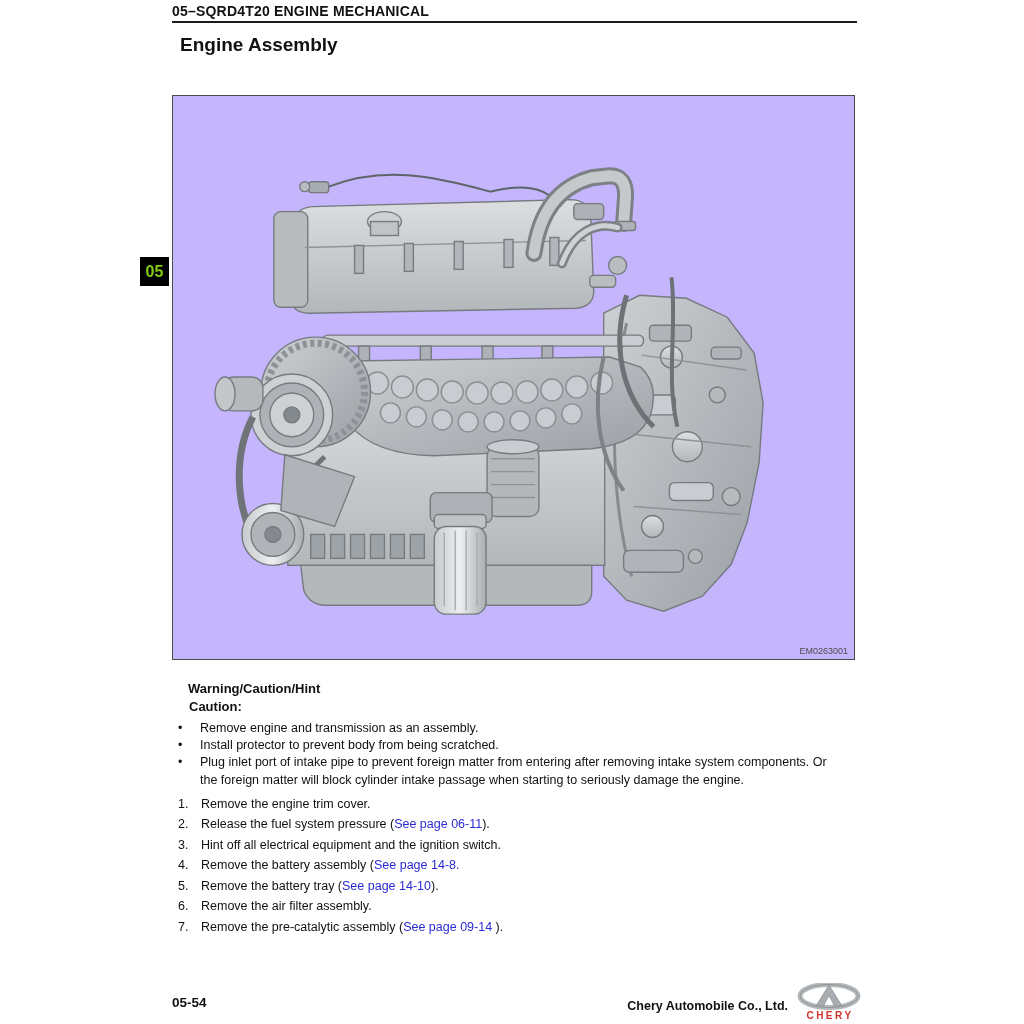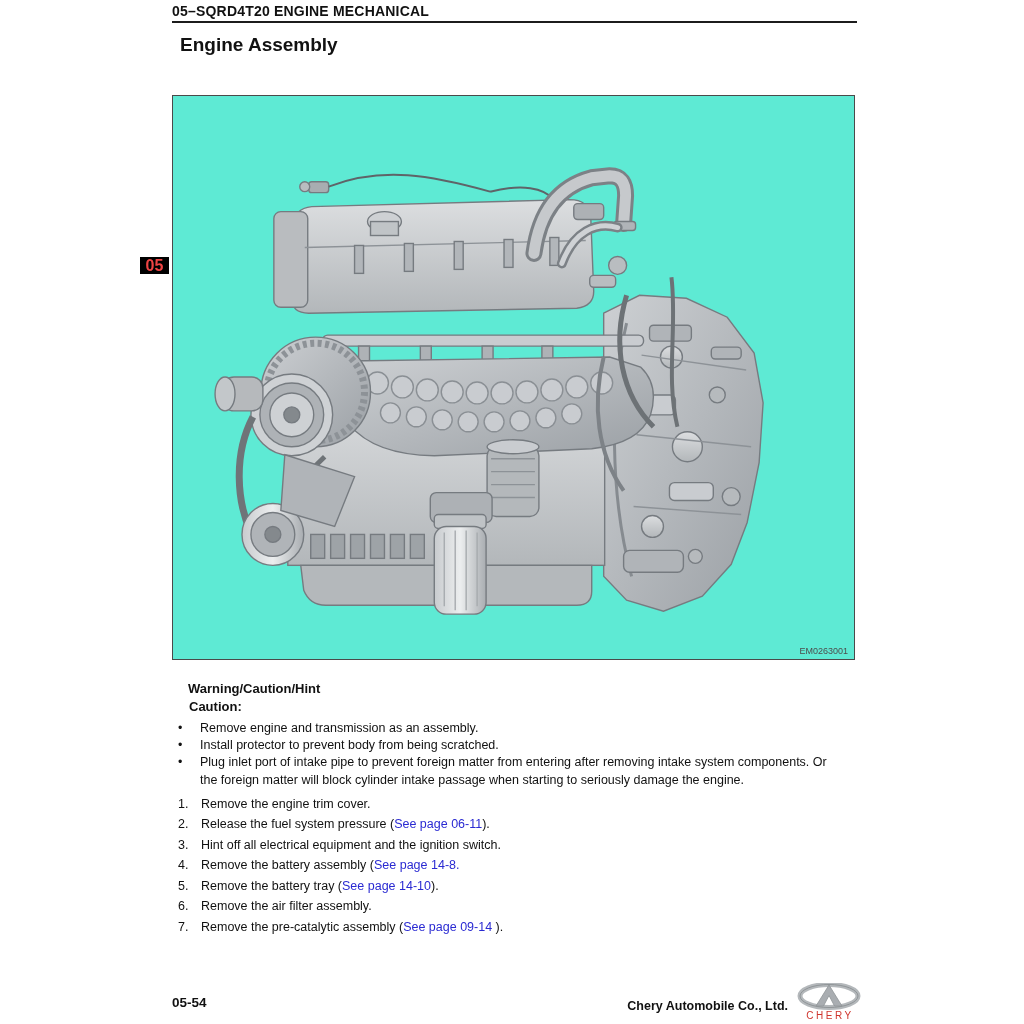--- a/index.html
+++ b/index.html
@@ -3,43 +3,43 @@
 <meta charset="utf-8">
 <style>
   html,body{margin:0;padding:0;background:#ffffff;width:1024px;height:1024px;overflow:hidden;
     font-family:"Liberation Sans","DejaVu Sans",sans-serif;color:#111;}
   .abs{position:absolute;}
   
   #chapter-title{left:172px;top:3px;font-size:14px;font-weight:700;letter-spacing:.2px;}
   #header-rule{left:172px;top:21px;width:685px;height:2px;background:#1c1c1c;}
   #page-title{left:180px;top:34px;font-size:19px;font-weight:700;}
   
-  #figure-frame{left:172px;top:95px;width:681px;height:563px;border:1px solid #4a4a4a;background:#5eead4;}
-  #chapter-tab{left:140px;top:257px;width:29px;height:17px;background:#000;color:#ef4444;
+  #figure-frame{left:172px;top:95px;width:681px;height:563px;border:1px solid #4a4a4a;background:#c4b5fd;}
+  #chapter-tab{left:140px;top:257px;width:29px;height:29px;background:#000;color:#84cc16;
     font-size:16px;font-weight:700;display:flex;align-items:center;justify-content:center;}
   #figure-code{right:6px;bottom:3px;font-size:9px;color:#4d4d4d;position:absolute;}
   
   #removal{left:172px;top:674px;width:685px;}
   #removal h2{margin:0;font-size:16px;font-weight:700;}
   #removal h3{margin:7px 0 0 16px;font-size:13px;font-weight:700;}
   #removal h4{margin:3px 0 0 17px;font-size:13px;font-weight:700;}
   .caution-row{display:flex;font-size:12.5px;line-height:17.2px;}
   .caution-bullet{width:12px;padding-left:6px;flex:none;}
   .caution-text{width:642px;padding-left:10px;}
   #cautions{margin-top:6px;}
   #steps{margin-top:5px;}
   .step-row{font-size:12.5px;line-height:20.5px;white-space:nowrap;}
   .step-num{display:inline-block;width:23px;padding-left:6px;}
   .step-pre,.step-post{color:#111;}
   .link{color:#2a2ad2;cursor:pointer;}
   
   #footer-page{left:172px;top:995px;font-size:13.5px;font-weight:700;}
   #footer-company{top:999px;right:236px;font-size:12.5px;font-weight:700;position:absolute;}
   #footer-logo{left:797px;top:983px;width:66px;text-align:center;}
-  #logo-text{font-size:10px;font-weight:400;letter-spacing:2.5px;color:#cf342c;margin-top:0px;}
+  #logo-text{font-size:10px;font-weight:700;letter-spacing:2.5px;color:#cf342c;margin-top:0px;}
   svg{display:block;}
 </style>
 </head>
 <body>
 
 <div class="abs" id="chapter-title">05–SQRD4T20 ENGINE MECHANICAL</div>
 <div class="abs" id="header-rule"></div>
 <div class="abs" id="page-title">Engine Assembly</div>
 
 <div class="abs" id="chapter-tab">05</div>

